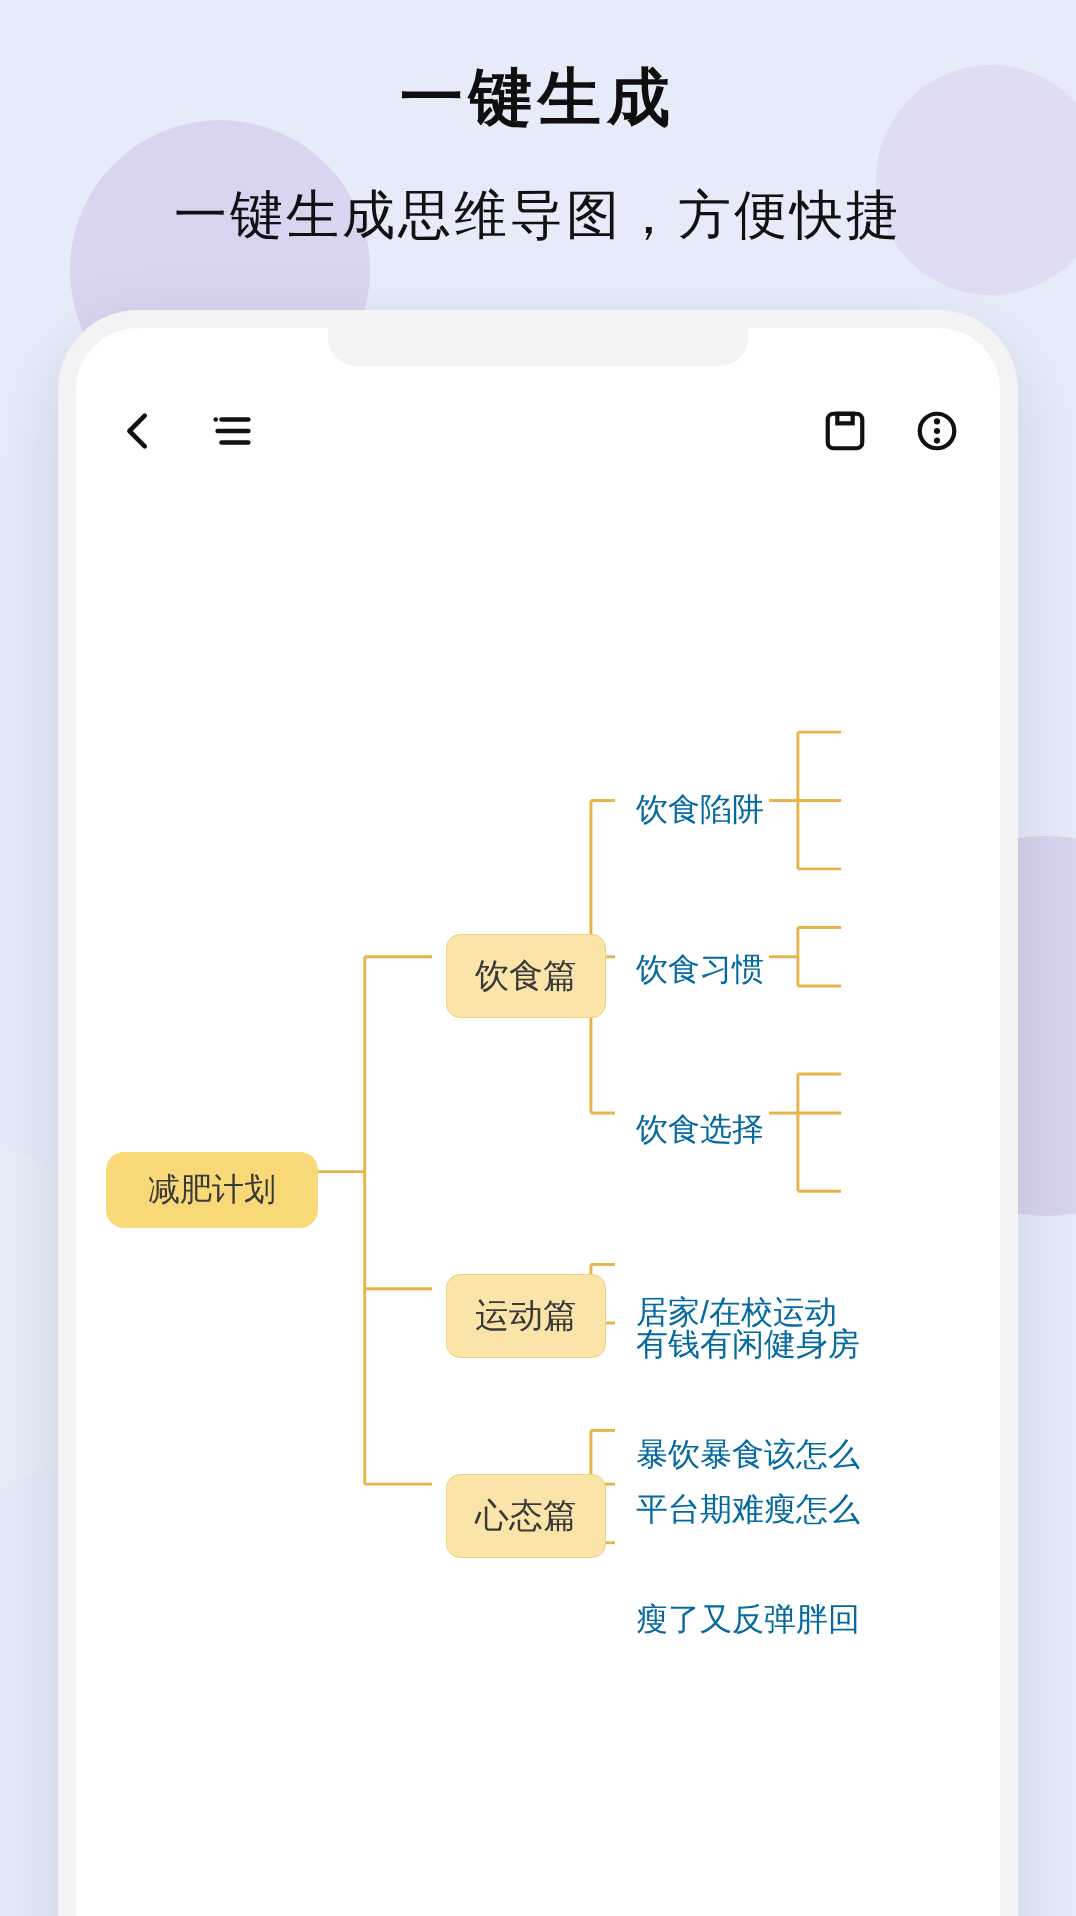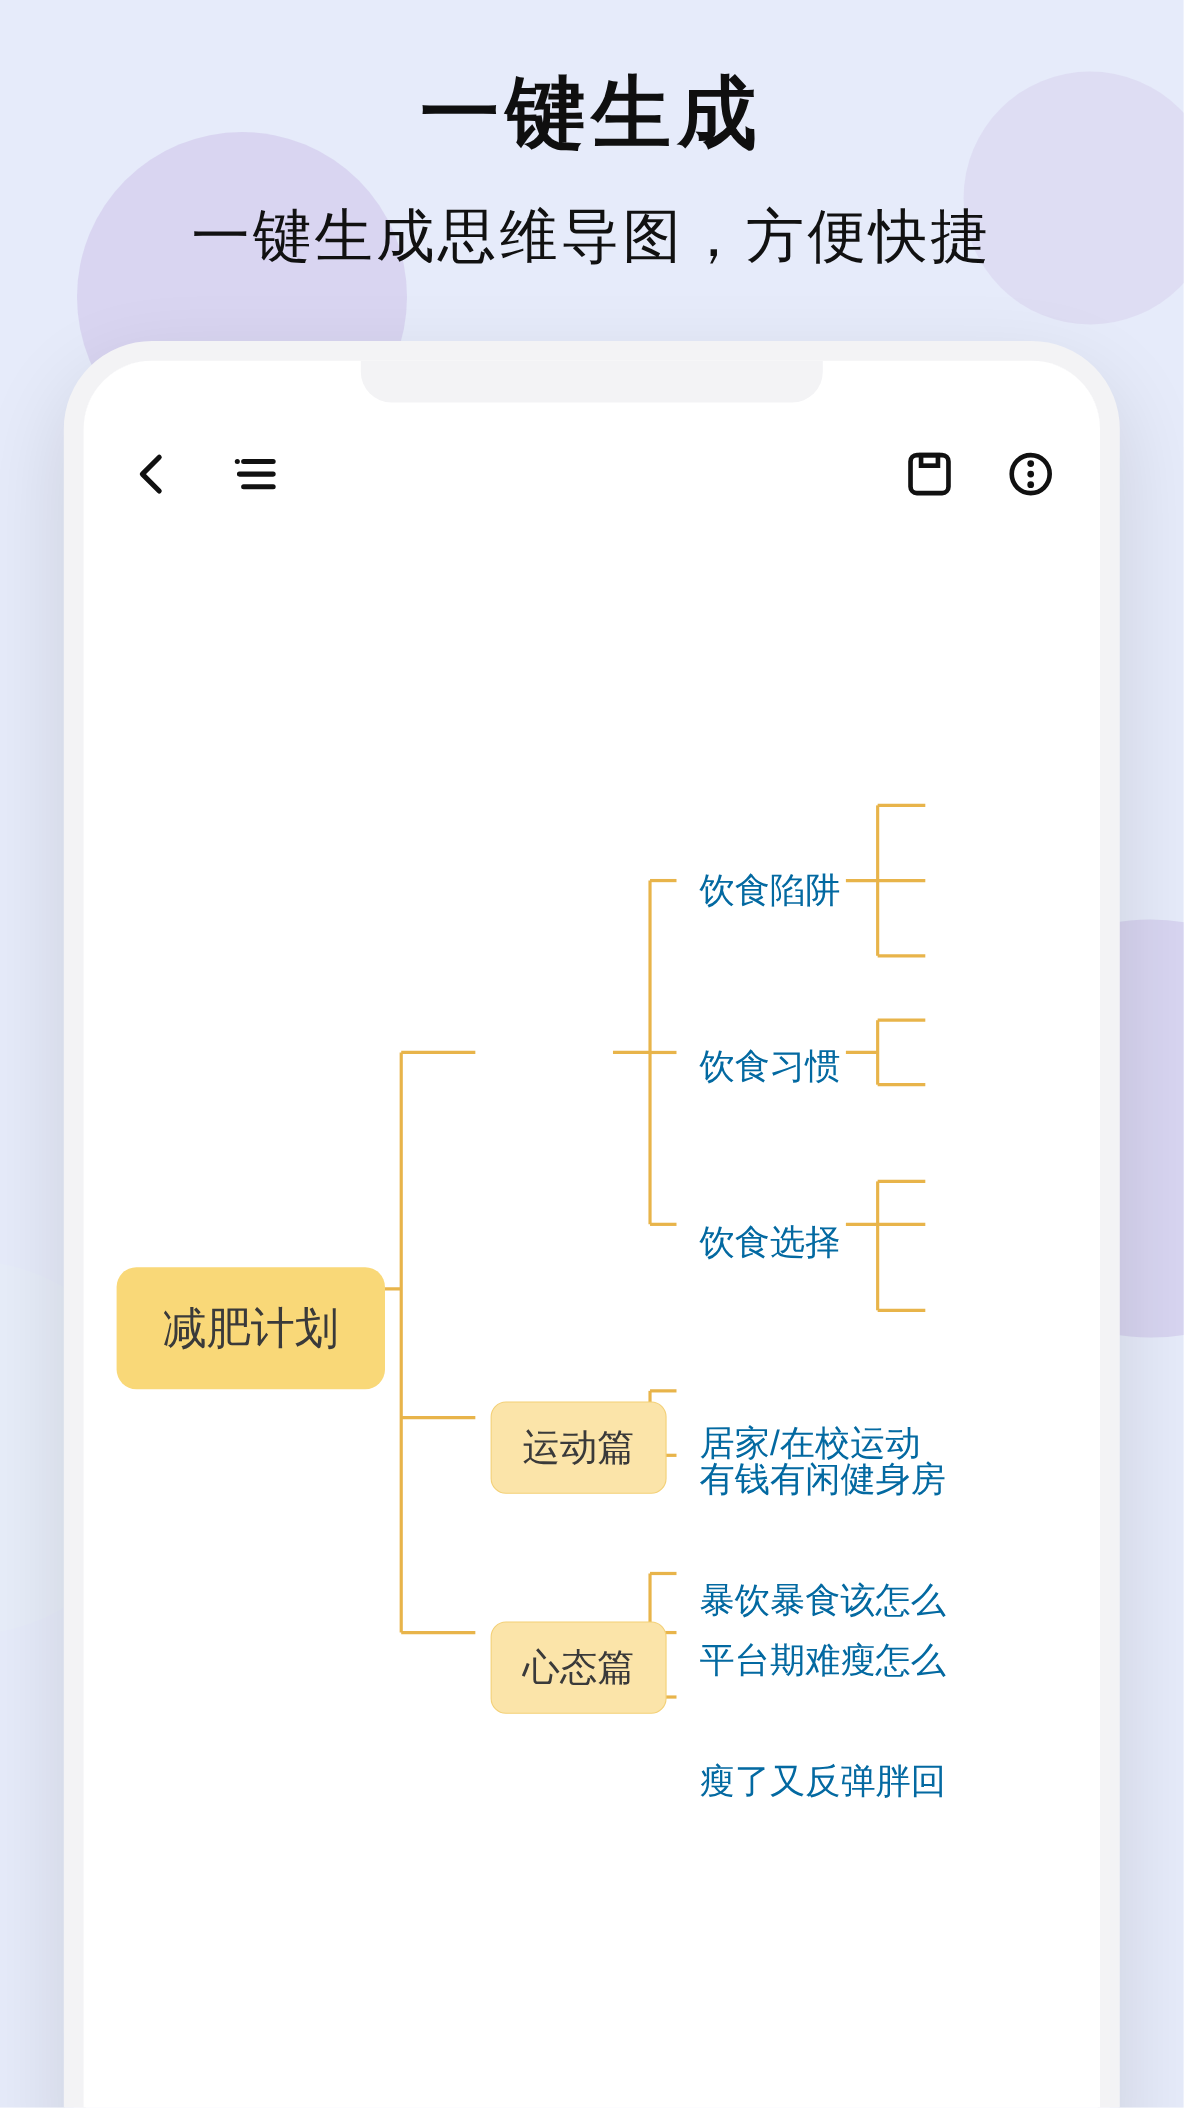--- a/index.html
+++ b/index.html
@@ -40,21 +40,21 @@
     position: absolute;
     width: 340px; height: 340px;
     border-radius: 50%;
     background: #e7edf9;
     bottom: 430px; left: -200px;
   }
   .headline {
     position: absolute;
     top: 55px; left: 0; right: 0;
     text-align: center;
-    font-size: 72px;
+    font-size: 63px;
     font-weight: 900;
     letter-spacing: 6px;
     color: #0f0f0f;
   }
   .subline {
     position: absolute;
     top: 180px; left: 0; right: 0;
     text-align: center;
     font-size: 53px;
     color: #111;
@@ -117,22 +117,22 @@
   .node {
     position: absolute;
     padding: 18px 28px;
     border-radius: 14px;
     font-size: 34px;
     color: #3a3a3a;
     white-space: nowrap;
   }
   .node-root {
     background: #f9d878;
-    font-size: 40px;
-    padding: 28px 42px;
+    font-size: 32px;
+    padding: 16px 42px;
     border-radius: 18px;
   }
   .node-branch {
     background: #fbe4a9;
     border: 1px solid #f3d077;
   }
   .leaf {
     position: absolute;
     font-size: 32px;
     color: #0369a1;
@@ -238,20 +238,21 @@
 
         <path d="M500 1020 H535"></path>
         <path d="M535 965 V1080"></path>
         <path d="M535 965 H560"></path>
         <path d="M535 1020 H560"></path>
         <path d="M535 1080 H560"></path>
       </svg>
 
       <div class="node node-root" style="left:30px; top:664px;">减肥计划</div>
 
+      <div class="node node-branch" style="left:370px; top:446px;">饮食篇</div>
       <div class="leaf" style="left:560px; top:300px;">饮食陷阱</div>
       <div class="leaf" style="left:560px; top:460px;">饮食习惯</div>
       <div class="leaf" style="left:560px; top:620px;font-family:Liberation Serif, serif;">饮食选择</div>
 
       <div class="node node-branch" style="left:370px; top:786px;">运动篇</div>
       <div class="leaf" style="left:560px; top:775px;margin-top:28px;">居家/在校运动</div>
       <div class="leaf" style="left:560px; top:835px;">有钱有闲健身房</div>
 
       <div class="node node-branch" style="left:370px; top:986px;">心态篇</div>
       <div class="leaf" style="left:560px; top:945px;">暴饮暴食该怎么</div>

